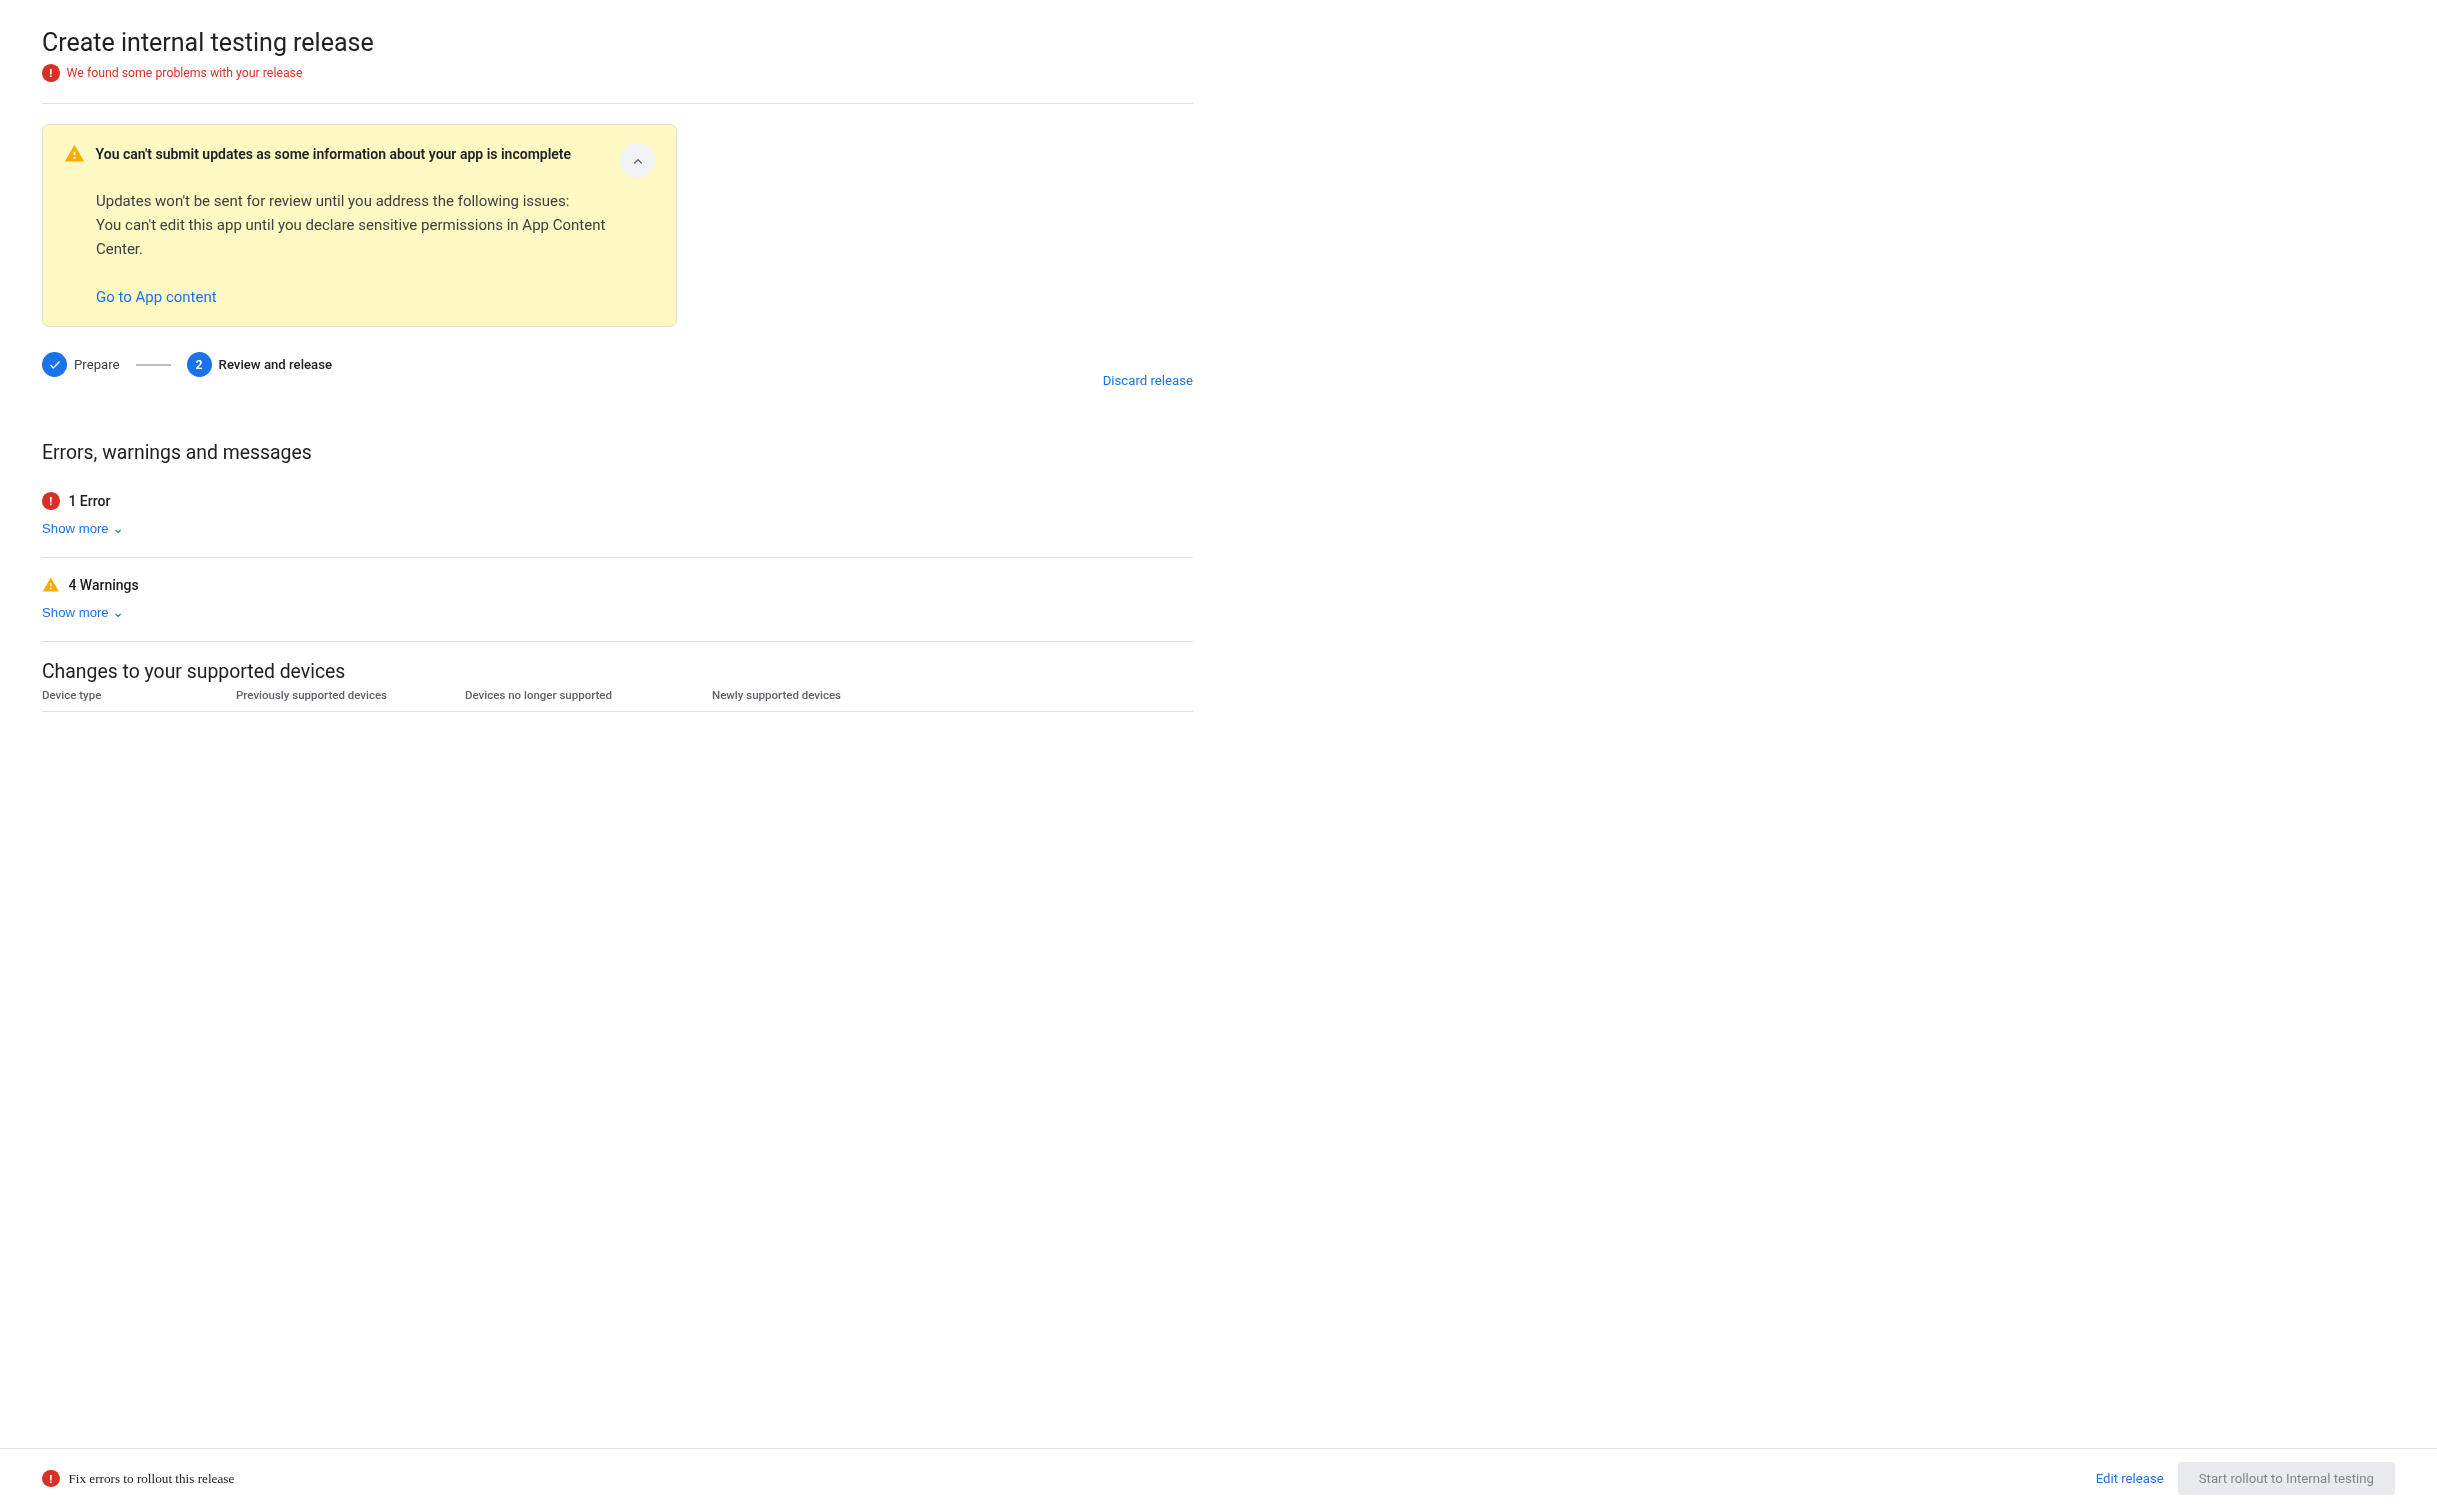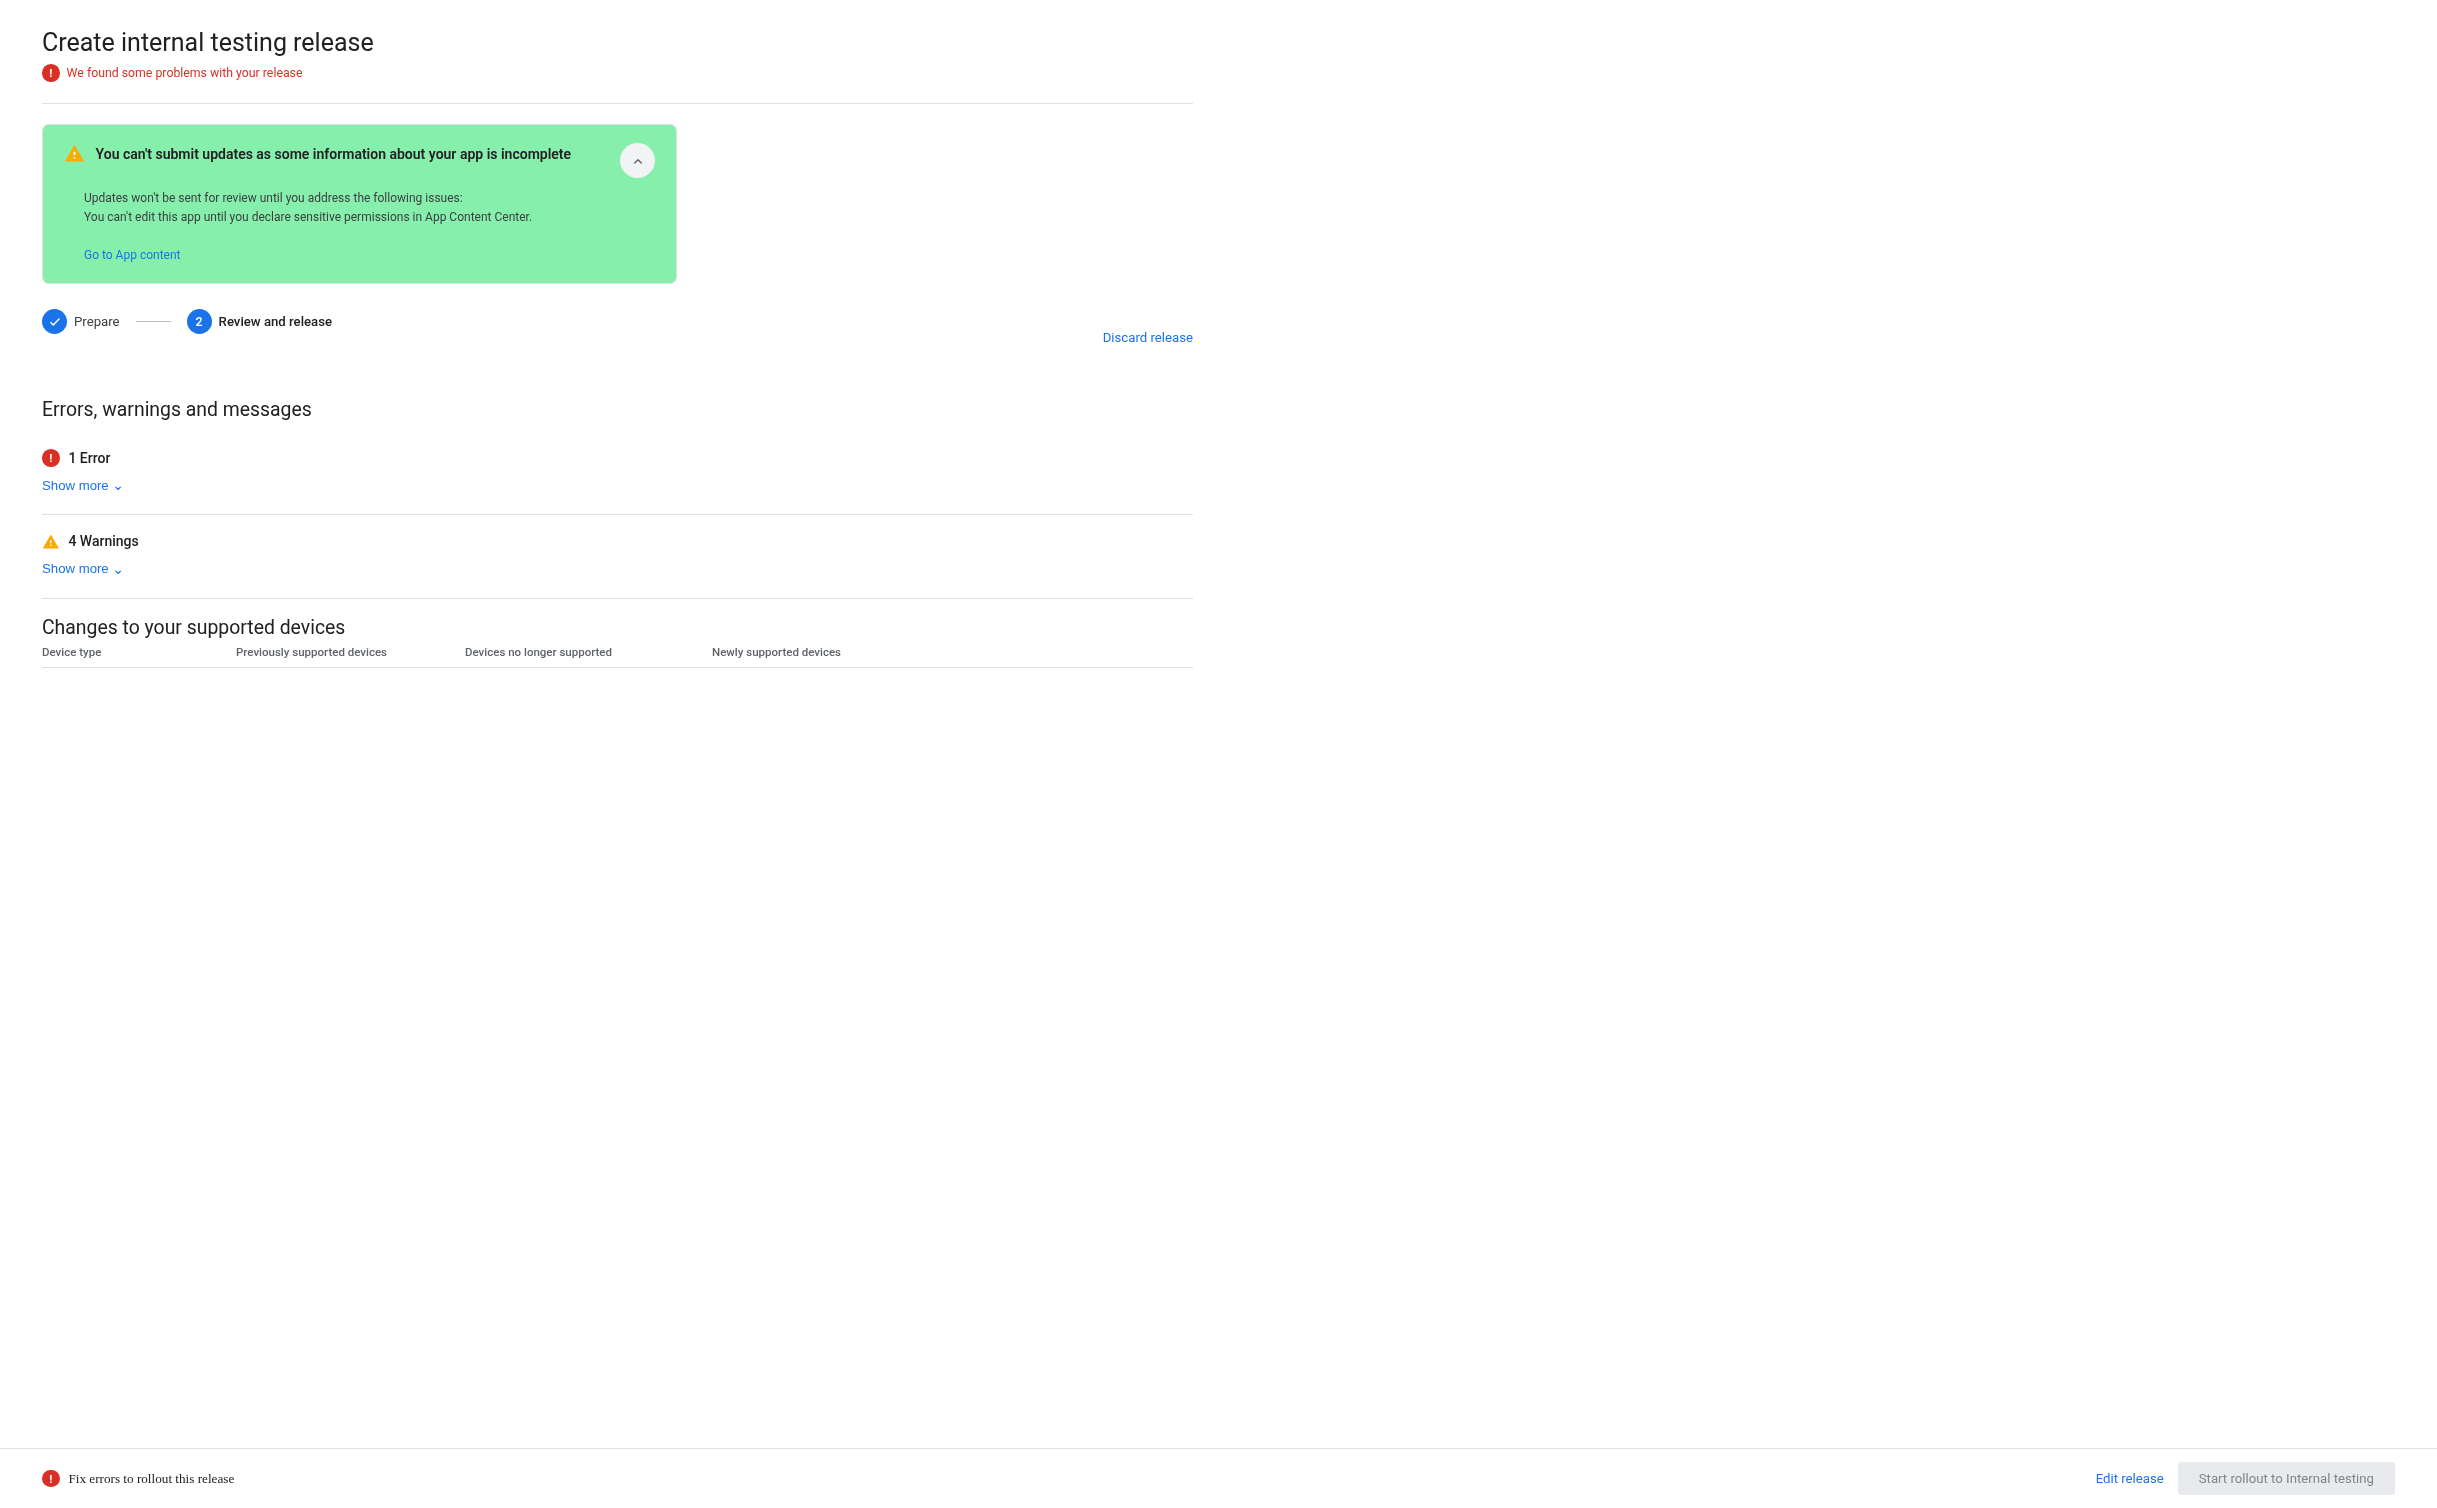--- a/index.html
+++ b/index.html
@@ -55,21 +55,21 @@
       background: #e0e0e0;
       margin: 0 0 21px 0;
     }
 
     .warning-card {
       border: 0.9px solid #e0e0e0;
       border-radius: 7px;
       padding: 17.6px 21px;
       margin-bottom: 25px;
       max-width: 635px;
-      background: #86efac;
+      background: #fef9c3;
     }
 
     .warning-card-header {
       display: flex;
       align-items: flex-start;
       justify-content: space-between;
       gap: 10.6px;
     }
 
     .warning-card-title-row {
@@ -98,23 +98,23 @@
       background: #f1f3f4;
       cursor: pointer;
       display: flex;
       align-items: center;
       justify-content: center;
       flex-shrink: 0;
     }
 
     .warning-card-body {
       margin-top: 10.6px;
-      margin-left: 20px;
+      margin-left: 32px;
       color: #3c4043;
-      font-size: 12px;
+      font-size: 15px;
       line-height: 1.6;
     }
 
     .warning-card-body a {
       color: #1a73e8;
       text-decoration: none;
     }
 
     
     .stepper {

